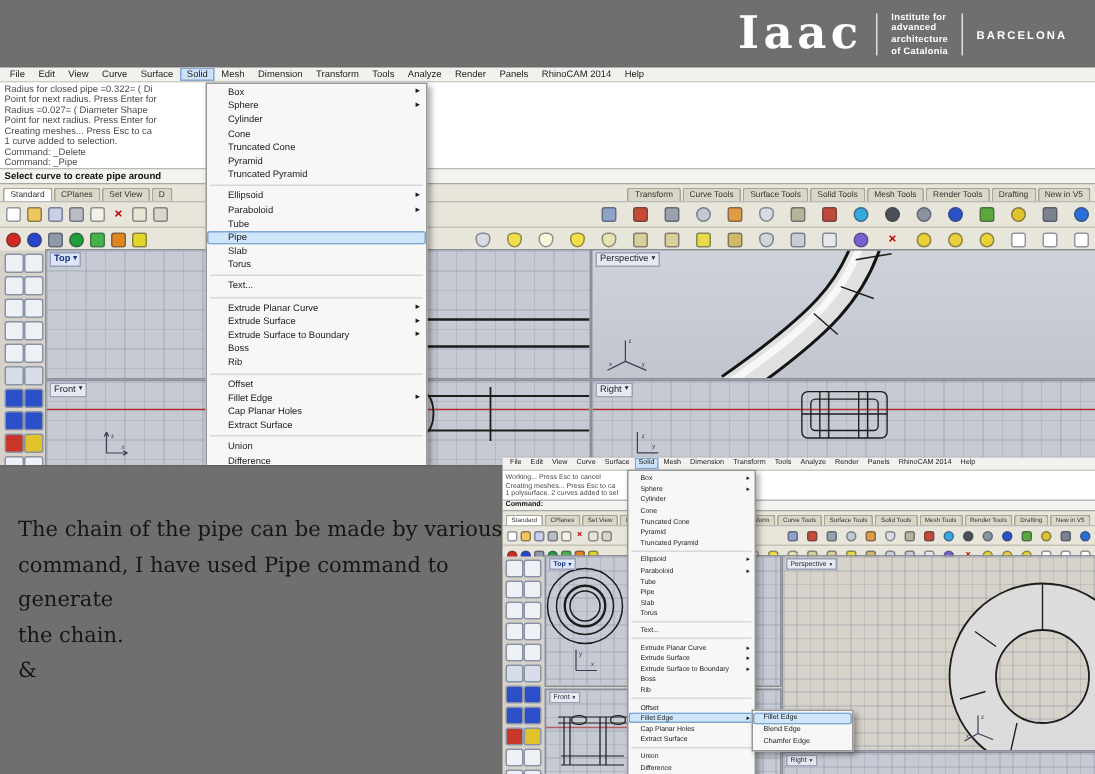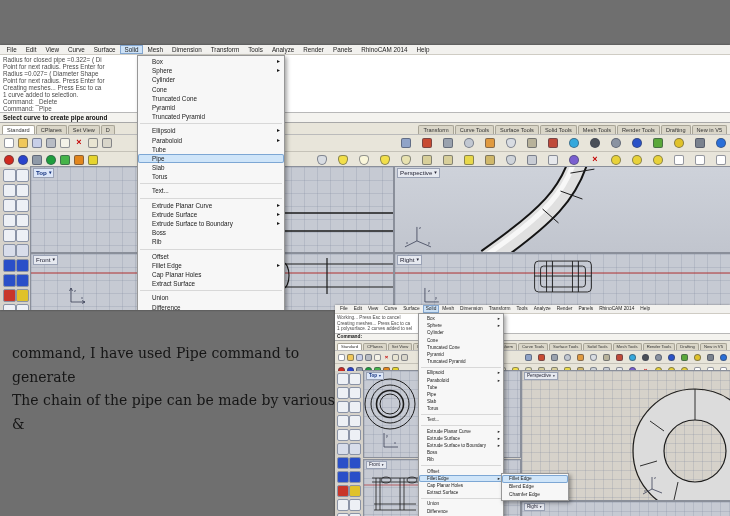--- a/index.html
+++ b/index.html
@@ -118,20 +118,33 @@
 
   
   .caption{position:absolute;left:12px;top:342px;width:330px;font-family:"DejaVu Serif",serif;
            font-size:14px;line-height:23.5px;color:#161616;}
 </style>
 </head>
 <body>
 
 <div class="page">
 
+  <div class="logo">
+    <span class="logo-word">Iaac</span>
+    <span class="logo-divider"></span>
+    <div class="logo-inst">
+
+    <div>Institute for</div>
+        <div>advanced</div>
+        <div>architecture</div>
+        <div>of Catalonia</div>
+      </div>
+    <span class="logo-divider"></span>
+    <span class="logo-city">BARCELONA</span>
+  </div>
 
   <section class="shot shot-main">
 
     <div class="menubar">
 
     <span class="menu-item">File</span>
         <span class="menu-item">Edit</span>
         <span class="menu-item">View</span>
         <span class="menu-item">Curve</span>
         <span class="menu-item">Surface</span>
@@ -371,22 +384,23 @@
         <div class="dd-item"><span>Cap Planar Holes</span></div>
         <div class="dd-item"><span>Extract Surface</span></div>
         <div class="dd-item separator"><span></span></div>
         <div class="dd-item"><span>Union</span></div>
         <div class="dd-item"><span>Difference</span></div>
       </div>
   </section>
 
   <section class="caption">
 
-  <div>command, I have used Pipe command to generate</div>
-      <div>The chain of the pipe can be made by various</div>
+  <div>The chain of the pipe can be made by various</div>
+      <div>command, I have used Pipe command to generate</div>
+      <div>the chain.</div>
       <div>&amp;</div>
     </section>
 
   <section class="shot shot-small">
 
     <div class="menubar">
 
     <span class="menu-item">File</span>
         <span class="menu-item">Edit</span>
         <span class="menu-item">View</span>

